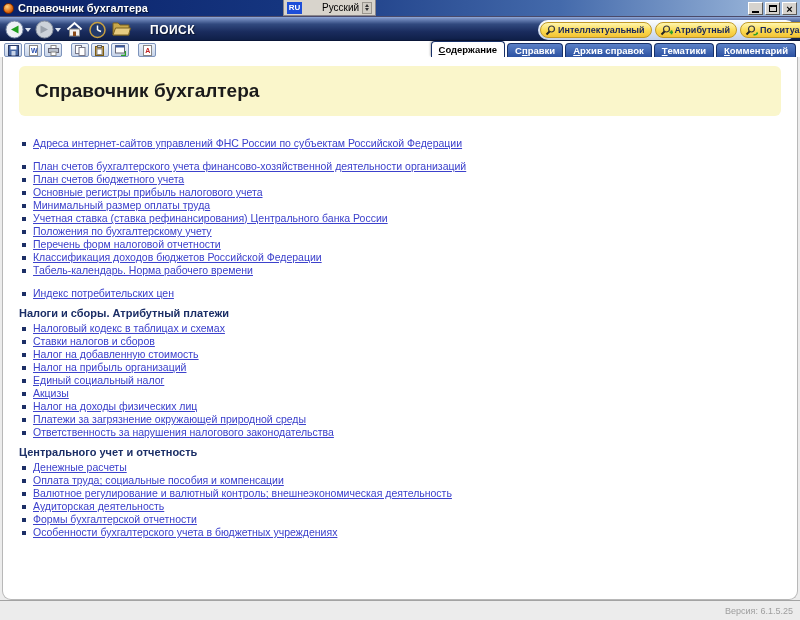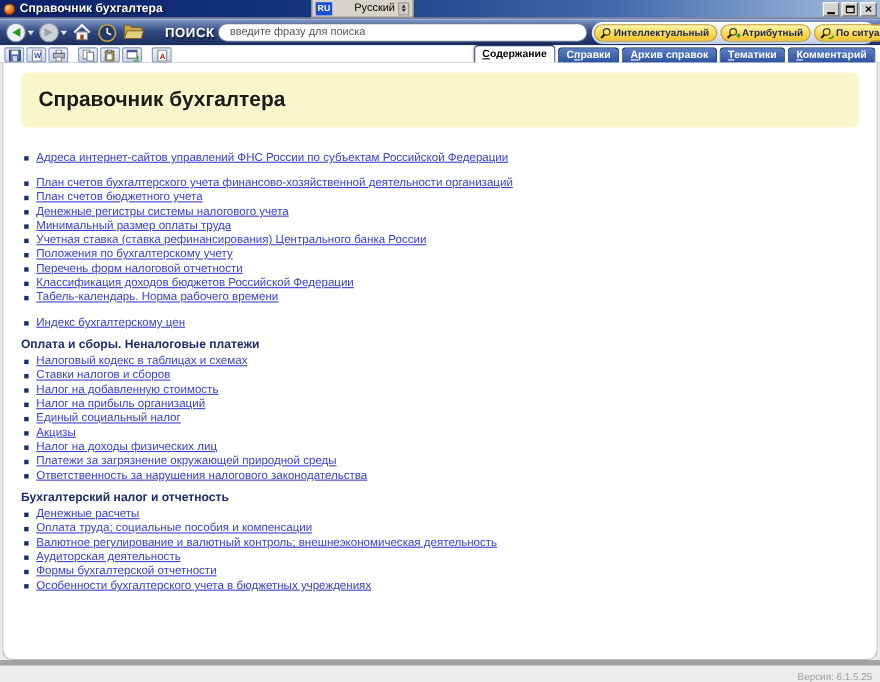--- a/index.html
+++ b/index.html
@@ -35,21 +35,21 @@
   .lang-opts .dn { border-top:3px solid #333; }
   .win-controls { position:absolute; right:3px; top:2px; display:flex; gap:2px; }
   .win-btn { width:15px; height:13px; background:#d6d3ce;
     border:1px solid; border-color:#ffffff #5a5a5a #5a5a5a #ffffff;
     display:flex; align-items:center; justify-content:center; padding:0; cursor:default; }
   .g-min { width:7px; height:2px; background:#000; margin-top:7px; }
   .g-restore { width:8px; height:7px; border:1px solid #000; border-top:2px solid #000; background:transparent; }
   .g-close { font-size:11px; font-weight:bold; color:#000; line-height:10px; }
   
   .toolbar {
-    position:absolute; top:17px; left:0; right:0; height:40px;
+    position:absolute; top:17px; left:0; right:0; height:24px;
     background:linear-gradient(180deg,#7d95c8 0%,#31497e 28%,#1a2c5e 62%,#0f1f48 100%);
     border-top:1px solid #8aa2d2; border-bottom:1px solid #0a1638;padding-left:32px;
   }
   .nav { position:absolute; left:4px; top:2px; display:flex; align-items:center; gap:2px; }
   .nav-btn { background:transparent; border:none; padding:0 1px; display:flex; align-items:center; cursor:default; }
   .caret { width:0; height:0; border-left:3px solid transparent; border-right:3px solid transparent;
     border-top:4px solid #dfe6f2; margin-left:1px; }
   .search-label { position:absolute; left:150px; top:5px; color:#fff; font-weight:bold;
     font-size:12px; letter-spacing:.5px; text-shadow:1px 1px 1px rgba(0,0,0,.5); }
   .search-input {
@@ -99,21 +99,21 @@
   .link-sections { margin-top:21px; }
   .section + .section { margin-top:7px; }
   .section-header { font-size:11px; font-weight:bold; color:#1b2e66; margin:2px 0 3px 0; }
   ul.link-group { list-style:none; margin:0 0 10px 0; padding:0; }
   ul.link-group:last-child { margin-bottom:0; }
   .link-row { display:flex; align-items:center; line-height:13px; font-size:10.5px; }
   .bullet { width:4px; height:4px; background:#1c2f66; margin:0 7px 0 3px; flex:none; }
   a.link { color:#3c41cc; white-space:nowrap; }
   
   .statusbar { position:absolute; bottom:0; left:0; right:0; height:20px;
-    background:#ececec; border-top:5px solid #a3a3a3; }
+    background:#ececec; border-top:1px solid #a3a3a3; }
   .version { position:absolute; right:7px; top:5px; font-size:9px; color:#9e9e9e; }
 </style>
 </head>
 <body>
 
 <div class="titlebar">
   <span class="app-icon"></span>
   <span class="win-title">Справочник бухгалтера</span>
 </div>
 <div class="langbar">
@@ -167,21 +167,20 @@
         </svg>
     </button>
     <button class="nav-btn">
       <svg width="20" height="19">
           <path d="M2 6 L2 15 L18 15 L18 5 L9 5 L7 3 L2 3 Z" fill="#c8a84a" stroke="#7a6220"></path>
           <path d="M2 15 L4.5 8 L19.5 8 L17.5 15 Z" fill="#e6cc82" stroke="#7a6220"></path>
         </svg>
     </button>
   </div>
   <span class="search-label">ПОИСК</span>
-  <input class="search-input" type="text" placeholder="введите фразу для поиска" style="">
   <div class="btn-band">
     <button class="pill">
       <svg width="11" height="11">
           <circle cx="6.5" cy="4" r="3" fill="none" stroke="#3a3a3a" stroke-width="1.2"></circle>
           <line x1="4.5" y1="6.5" x2="1.5" y2="9.5" stroke="#222" stroke-width="2"></line>
         </svg>
       <span>Интеллектуальный</span>
     </button>
     <button class="pill">
       <svg width="13" height="11">
@@ -296,21 +295,21 @@
           <li class="link-row">
             <span class="bullet"></span>
             <a class="link" href="#">План счетов бухгалтерского учета финансово-хозяйственной деятельности организаций</a>
           </li>
           <li class="link-row">
             <span class="bullet"></span>
             <a class="link" href="#">План счетов бюджетного учета</a>
           </li>
           <li class="link-row">
             <span class="bullet"></span>
-            <a class="link" href="#">Денежные регистры системы налогового учета</a>
+            <a class="link" href="#">Основные регистры прибыль налогового учета</a>
           </li>
           <li class="link-row">
             <span class="bullet"></span>
             <a class="link" href="#">Минимальный размер оплаты труда</a>
           </li>
           <li class="link-row">
             <span class="bullet"></span>
             <a class="link" href="#">Учетная ставка (ставка рефинансирования) Центрального банка России</a>
           </li>
           <li class="link-row">
@@ -326,26 +325,26 @@
             <a class="link" href="#">Классификация доходов бюджетов Российской Федерации</a>
           </li>
           <li class="link-row">
             <span class="bullet"></span>
             <a class="link" href="#">Табель-календарь. Норма рабочего времени</a>
           </li>
         </ul>
         <ul class="link-group">
           <li class="link-row">
             <span class="bullet"></span>
-            <a class="link" href="#">Индекс бухгалтерскому цен</a>
+            <a class="link" href="#">Индекс потребительских цен</a>
           </li>
         </ul>
       </div>
       <div class="section">
-        <div class="section-header">Оплата и сборы. Неналоговые платежи</div>
+        <div class="section-header">Налоги и сборы. Атрибутный платежи</div>
         <ul class="link-group">
           <li class="link-row">
             <span class="bullet"></span>
             <a class="link" href="#">Налоговый кодекс в таблицах и схемах</a>
           </li>
           <li class="link-row">
             <span class="bullet"></span>
             <a class="link" href="#">Ставки налогов и сборов</a>
           </li>
           <li class="link-row">
@@ -372,21 +371,21 @@
             <span class="bullet"></span>
             <a class="link" href="#">Платежи за загрязнение окружающей природной среды</a>
           </li>
           <li class="link-row">
             <span class="bullet"></span>
             <a class="link" href="#">Ответственность за нарушения налогового законодательства</a>
           </li>
         </ul>
       </div>
       <div class="section">
-        <div class="section-header">Бухгалтерский налог и отчетность</div>
+        <div class="section-header">Центрального учет и отчетность</div>
         <ul class="link-group">
           <li class="link-row">
             <span class="bullet"></span>
             <a class="link" href="#">Денежные расчеты</a>
           </li>
           <li class="link-row">
             <span class="bullet"></span>
             <a class="link" href="#">Оплата труда; социальные пособия и компенсации</a>
           </li>
           <li class="link-row">

